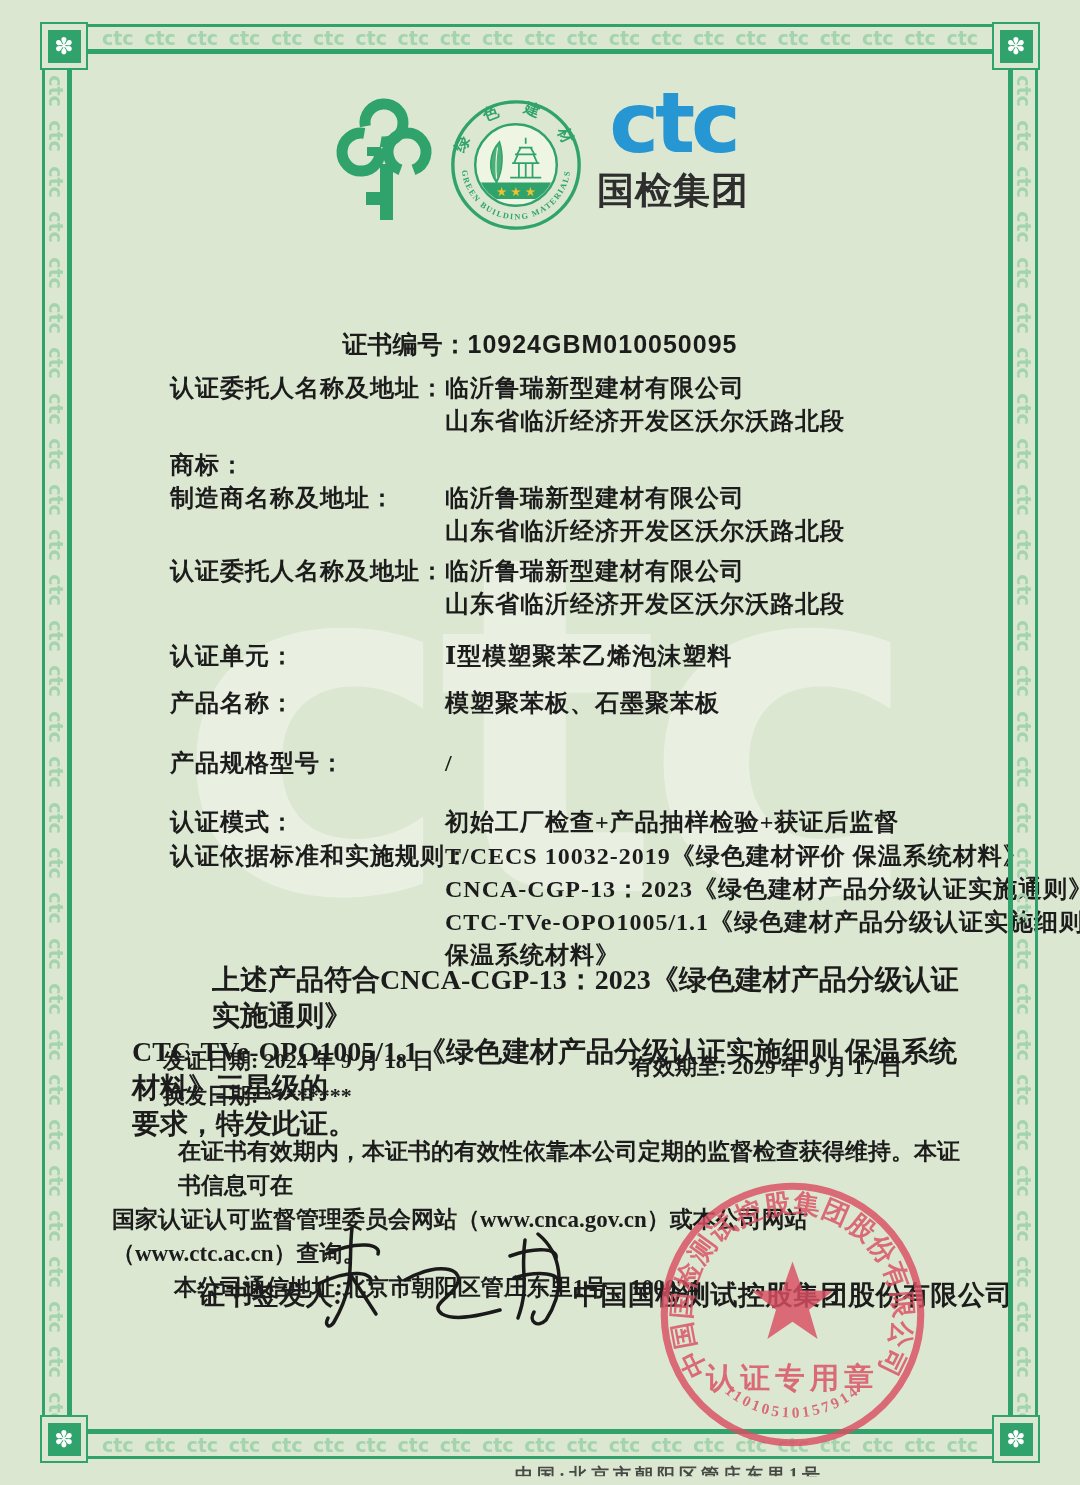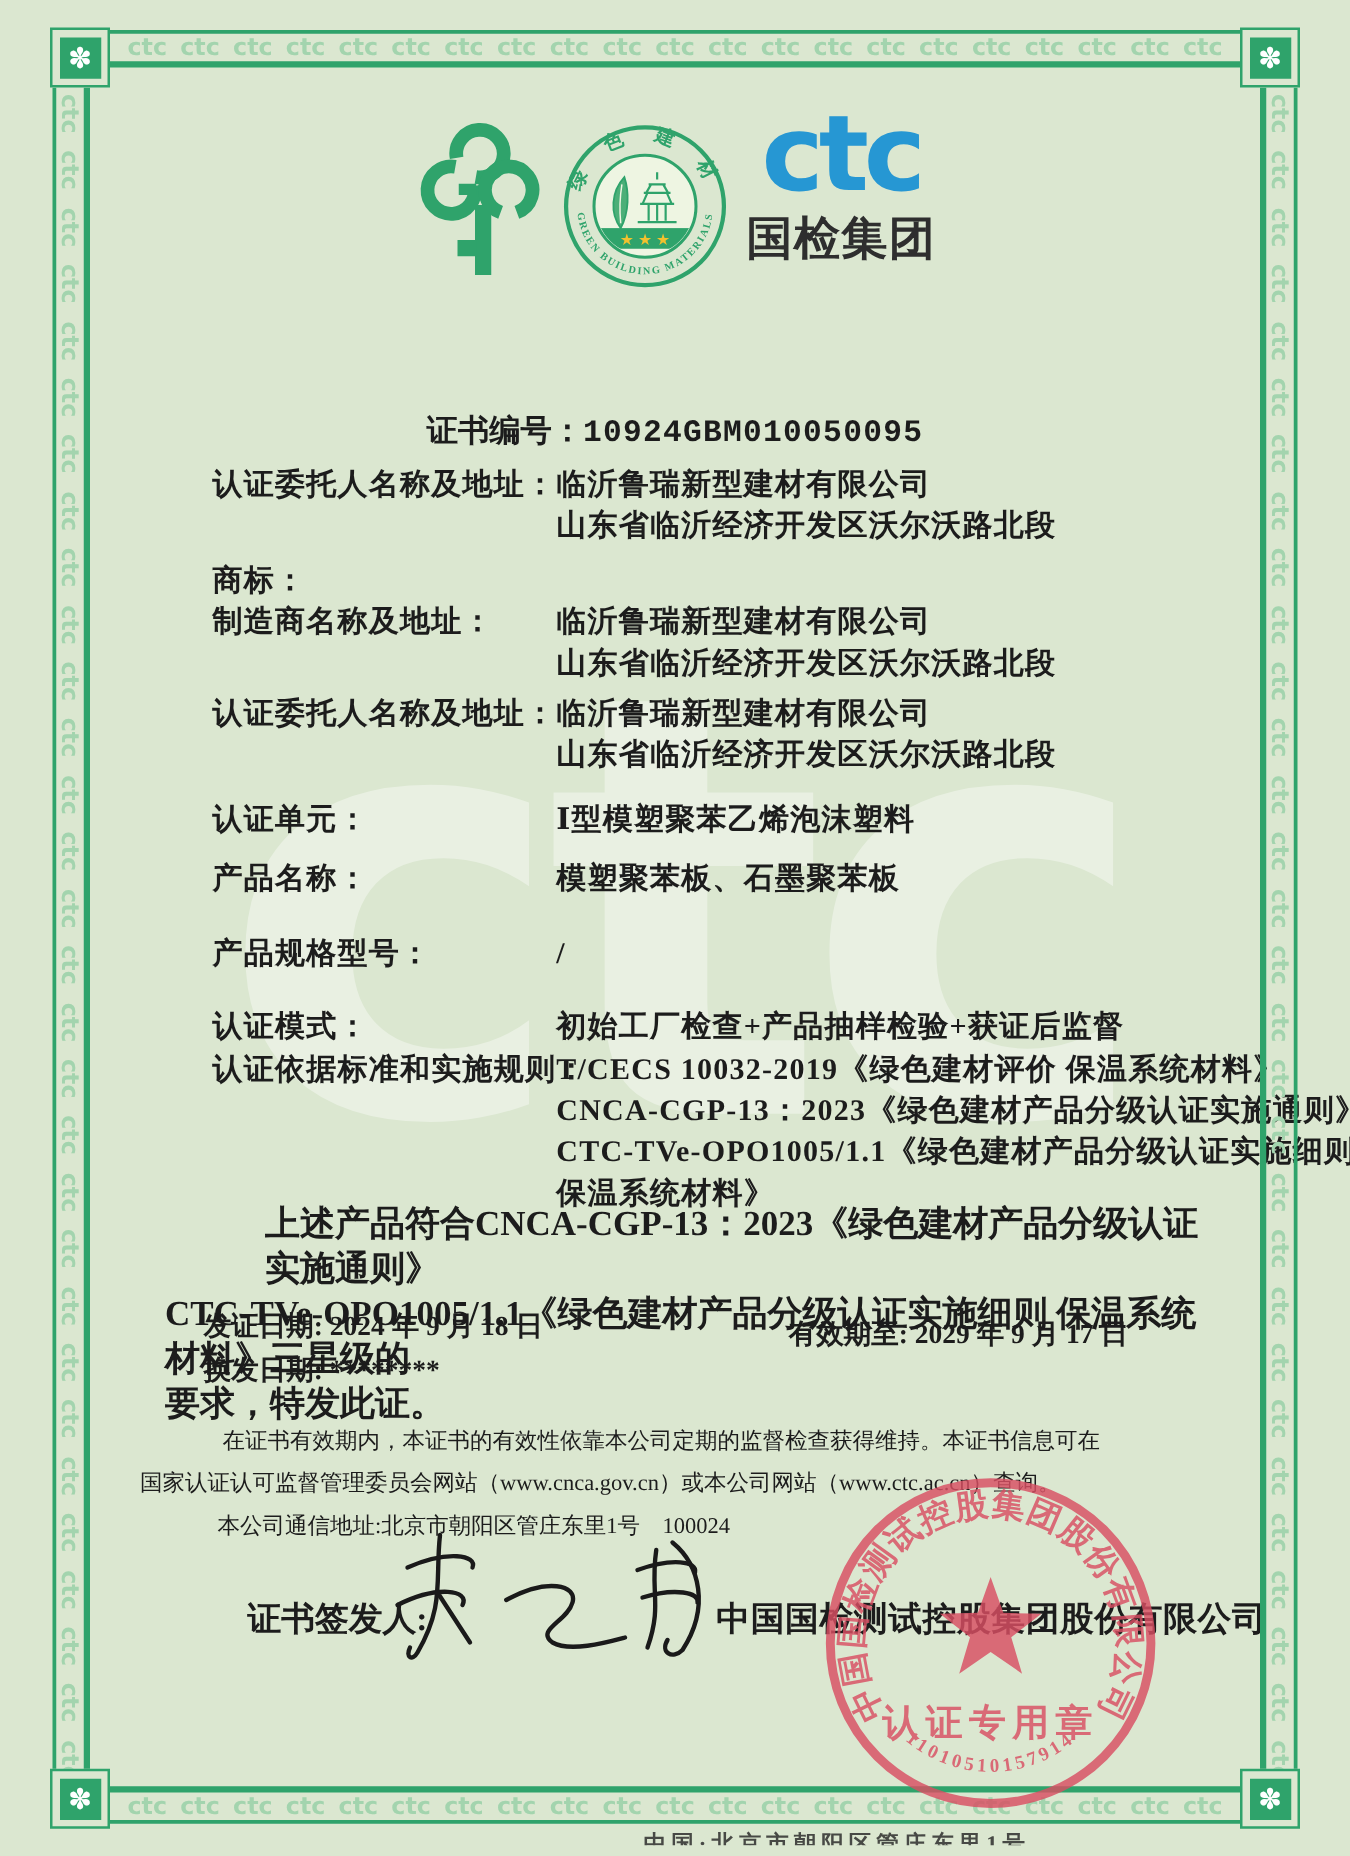--- a/index.html
+++ b/index.html
@@ -35,35 +35,35 @@
   .logo-gp{position:absolute;left:323px;top:92px;z-index:1;}
   .logo-gbm{position:absolute;left:448px;top:97px;z-index:1;}
   .logo-ctc{position:absolute;left:588px;top:84px;width:170px;text-align:center;z-index:1;}
   .ctc-word{font-family:"DejaVu Sans",sans-serif;font-weight:900;font-size:84px;line-height:0.95;color:var(--ctc-blue);letter-spacing:-4px;}
   .ctc-cn{font-family:"DejaVu Sans",sans-serif;font-weight:bold;font-size:37px;color:#2e2e2e;letter-spacing:1px;margin-top:2px;}
 
   
   .title{position:absolute;left:0;right:0;top:240px;text-align:center;font-size:56px;font-weight:900;
     color:var(--title-green);letter-spacing:2px;z-index:1;}
   .certno{position:absolute;left:0;right:0;top:328px;text-align:center;font-size:25px;font-weight:bold;color:var(--ink);z-index:1;}
-  .certno .no{font-family:Liberation Mono, monospace;letter-spacing:1px;}
+  .certno .no{font-family:Liberation Sans, sans-serif;letter-spacing:1px;}
 
   
   .row{position:absolute;left:98px;right:50px;font-size:24px;font-weight:bold;color:var(--ink);line-height:33px;z-index:1;}
   .row .lbl{position:absolute;left:72px;white-space:nowrap;letter-spacing:1px;}
   .row .val{position:absolute;left:347px;white-space:nowrap;letter-spacing:1px;}
 
   
   .statement{position:absolute;left:132px;width:830px;top:962px;font-size:28px;font-weight:bold;color:var(--ink);line-height:36px;z-index:1;}
   .statement .indent{padding-left:80px;}
   .dates{position:absolute;left:0;top:1046px;width:1080px;font-size:22px;font-weight:600;color:var(--ink);z-index:1;}
   .d-issue{position:absolute;left:163px;top:0;}
   .d-valid{position:absolute;left:608px;top:6px;margin-left:23px;}
   .d-reissue{position:absolute;left:163px;top:35px;}
-  .notice{position:absolute;left:112px;width:862px;top:1135px;font-size:18px;font-weight:normal;color:var(--ink);line-height:34px;z-index:1;}
+  .notice{position:absolute;left:112px;width:862px;top:1135px;font-size:23px;font-weight:bold;color:var(--ink);line-height:34px;z-index:1;}
   .notice .ind1{padding-left:66px;}
   .notice .ind3{padding-left:62px;}
 
   
   .signer-label{position:absolute;left:198px;top:1277px;font-size:27px;font-weight:bold;color:var(--ink);z-index:2;}
   .signature{position:absolute;left:300px;top:1222px;z-index:2;}
   .company{position:absolute;left:573px;top:1277px;font-size:27px;font-weight:bold;color:var(--ink);letter-spacing:0.5px;z-index:1;}
   .seal{position:absolute;left:650px;top:1172px;z-index:4;opacity:0.82;}
 
   .cutoff{position:absolute;left:515px;top:1463px;font-size:18px;font-weight:bold;color:#222;letter-spacing:4px;

